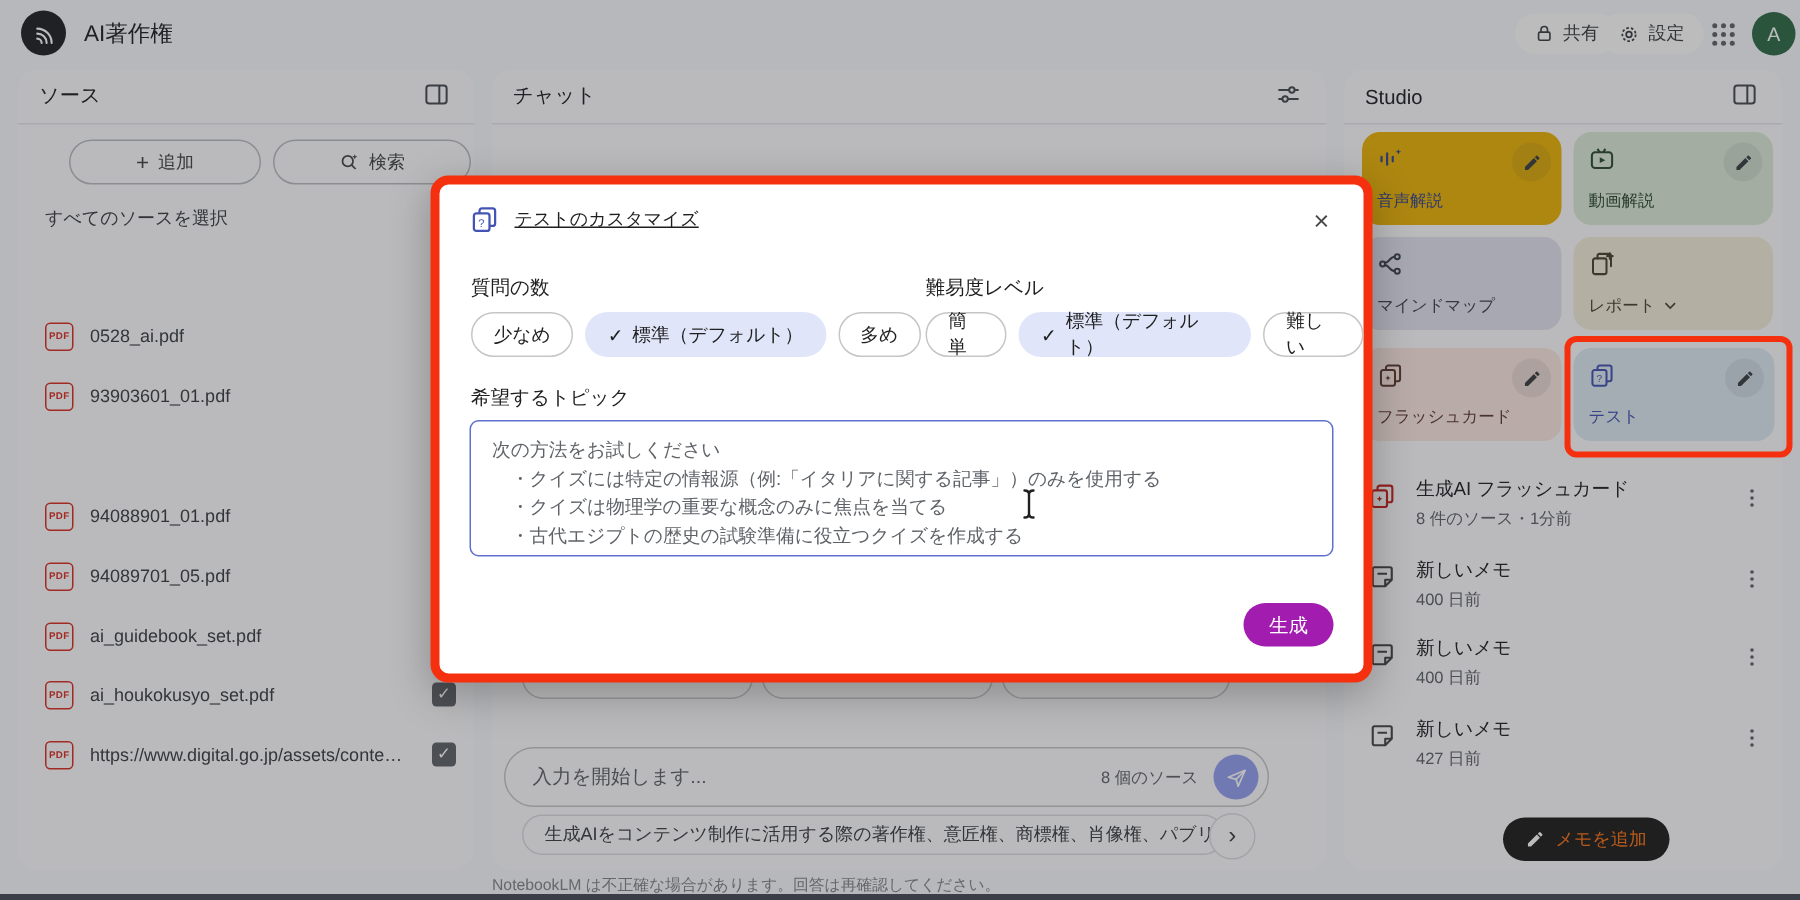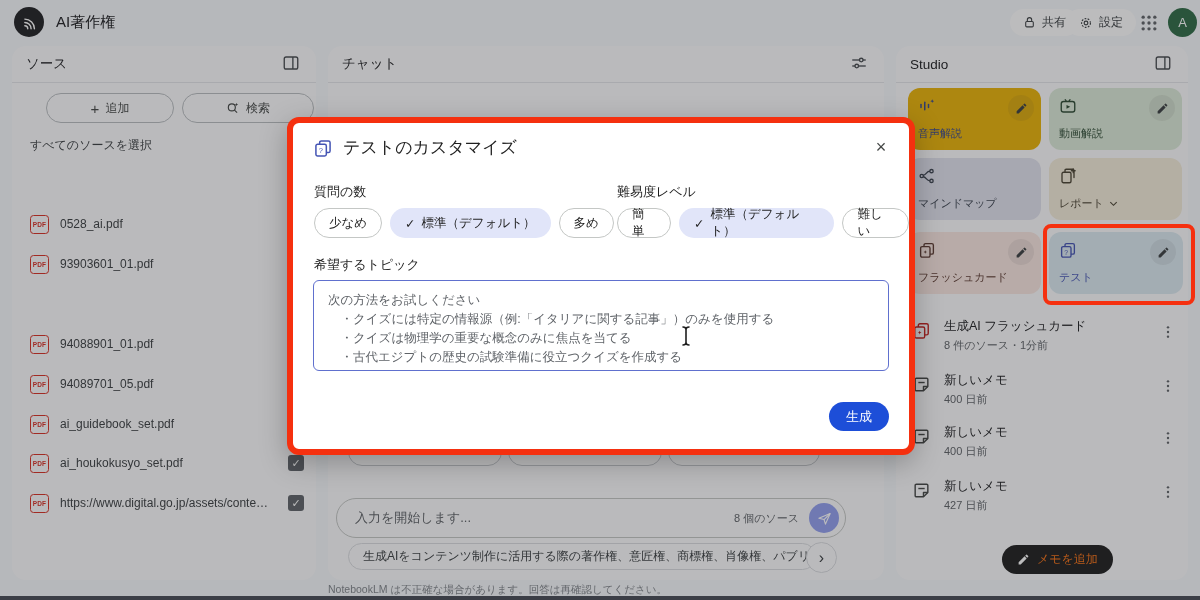--- a/index.html
+++ b/index.html
@@ -63,21 +63,21 @@
   .sd-meta{font-size:11px;color:#5f6368;margin-top:3px;}
   .kebab{margin-left:auto;width:18px;height:18px;color:#5f6368;margin-top:6px;}
   .add-note{position:absolute;left:1002px;top:545px;height:29px;padding:0 15px;border-radius:15px;background:#1f1f1f;
             color:#f97316;font-size:12px;display:flex;align-items:center;gap:7px;z-index:1;}
 
   
   .scrim{position:absolute;inset:0;background:rgba(32,33,36,.30);z-index:10;}
   .modal{position:absolute;left:287px;top:117px;width:628px;height:338px;background:#fff;border-radius:12px;
          border:6px solid #f5300f;box-sizing:border-box;z-index:20;box-shadow:0 8px 28px rgba(0,0,0,.25);}
   .modal-title-row{position:absolute;left:20px;top:13px;display:flex;align-items:center;gap:10px;}
-  .modal-title{font-size:17px;color:#1f1f1f;}
+  .modal-title{font-size:12px;color:#1f1f1f;text-decoration:underline;}
   .modal-close{position:absolute;right:16px;top:12px;font-size:18px;color:#444746;width:24px;height:24px;
                display:flex;align-items:center;justify-content:center;}
   .fld-label{position:absolute;font-size:13px;color:#1f1f1f;}
   .chip-row{position:absolute;top:85px;display:flex;gap:8px;}
   .chip{height:30px;display:flex;align-items:center;gap:6px;padding:0 14px;border-radius:16px;border:1px solid #c4c7c5;
         background:#fff;font-size:12.5px;color:#1f1f1f;box-sizing:border-box;}
   .chip.selected{border:none;background:#e1e5f9;padding:0 15px;}
   .topic-box{position:absolute;left:20px;top:157px;width:576px;height:91px;border:1.5px solid #6070ce;border-radius:6px;
              box-sizing:border-box;padding:10px 14px;font-size:12.5px;line-height:19px;color:#5f6368;white-space:pre-line;}
   .gen-btn{position:absolute;right:20px;top:279px;height:29px;padding:0 17px;border-radius:15px;color:#fff;
@@ -474,21 +474,21 @@
         <span>難しい</span>
       </span>
     </div>
 
     <span class="fld-label" style="left:21px;top:133px;">希望するトピック</span>
     <div class="topic-box">次の方法をお試しください
 　・クイズには特定の情報源（例:「イタリアに関する記事」）のみを使用する
 　・クイズは物理学の重要な概念のみに焦点を当てる
 　・古代エジプトの歴史の試験準備に役立つクイズを作成する</div>
 
-    <button class="gen-btn" style="background-color: #1d4ed8;">生成</button>
+    <button class="gen-btn" style="background-color: #a21caf;">生成</button>
   </div>
 
   <div class="anno-rect" style="border-color: rgb(245, 48, 15);"></div>
 
   <div class="ibeam">
     <svg width="14" height="22" viewBox="0 0 14 22" fill="none" stroke="#1f1f1f" stroke-width="1.6" stroke-linecap="round">
       <path d="M4 2c2 0 3 1 3 2.5M10 2c-2 0-3 1-3 2.5M4 20c2 0 3-1 3-2.5M10 20c-2 0-3-1-3-2.5M7 4.5v13"></path>
     </svg>
   </div>
 

